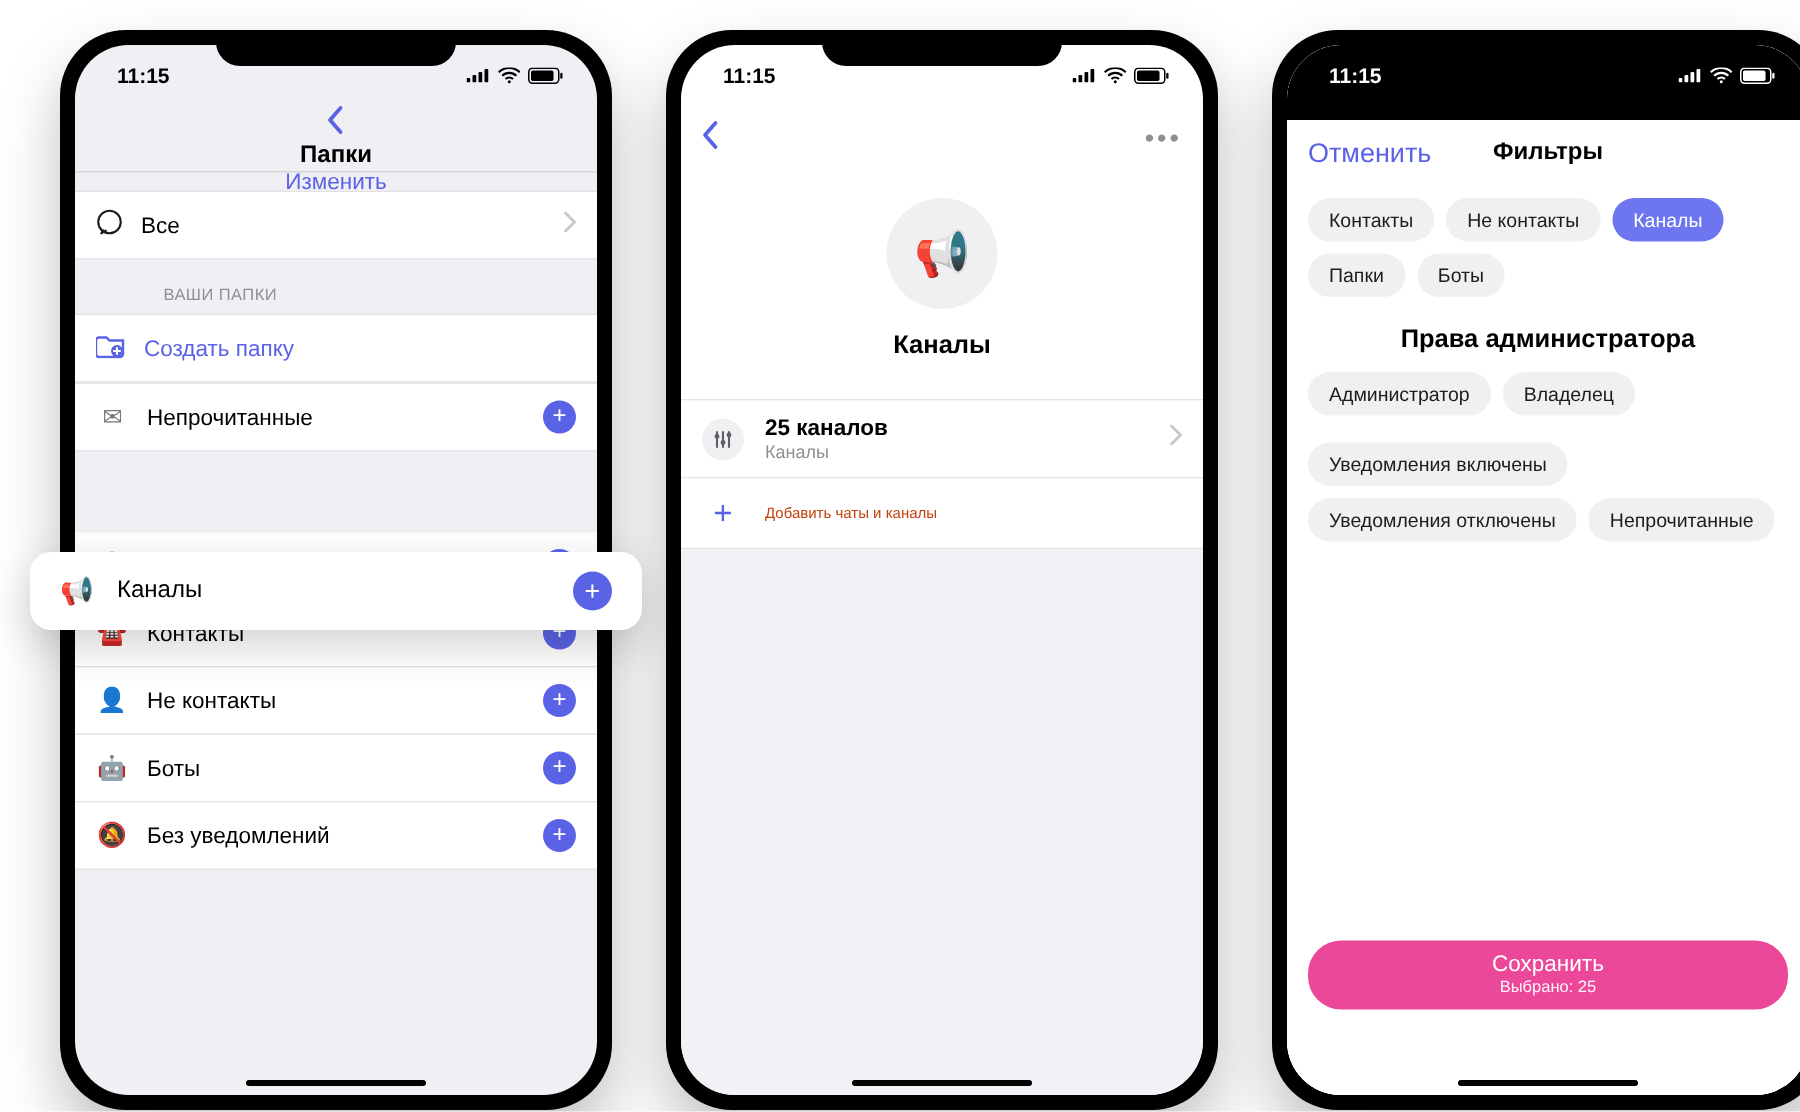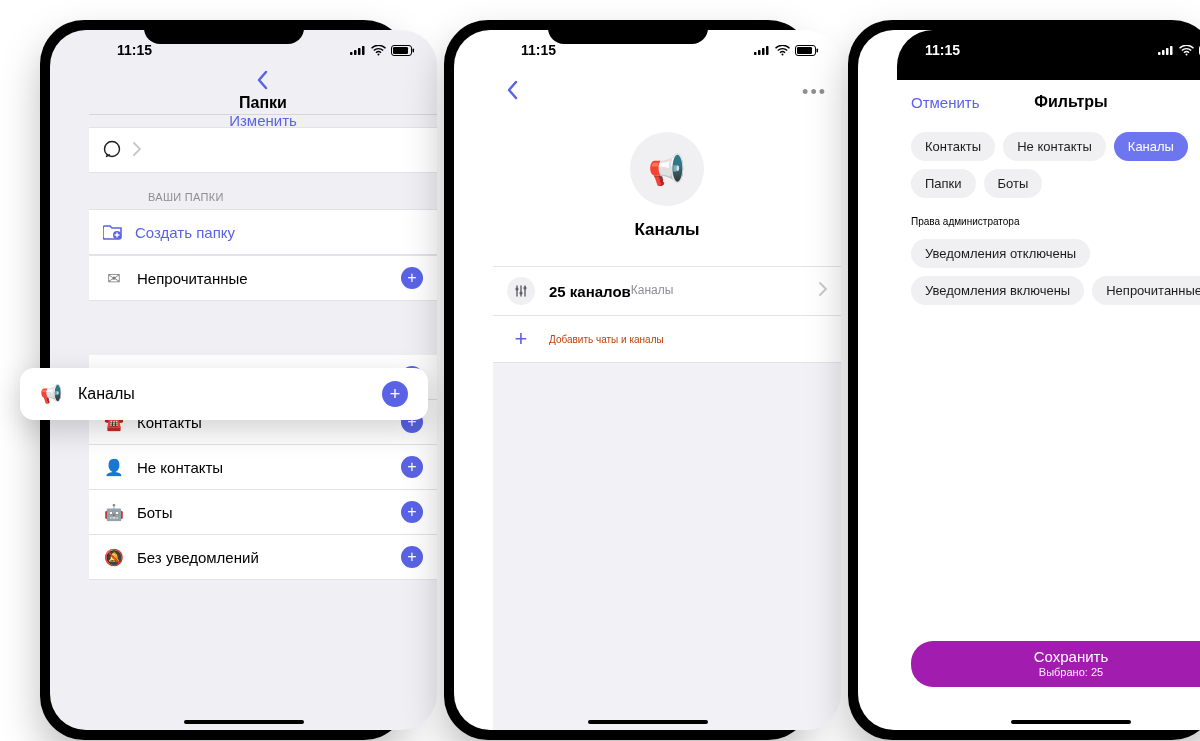--- a/index.html
+++ b/index.html
@@ -25,21 +25,20 @@
   }
   .screen {
     width: 100%;
     height: 100%;
     border-radius: 36px;
     background: #efeff4;
     overflow: hidden;
     position: relative;
     display: flex;
     flex-direction: column;
-    padding-left: 39px;
   }
   .screen.white { background: #fff; }
   .notch {
     position: absolute;
     top: 0; left: 50%;
     transform: translateX(-50%);
     width: 160px; height: 24px;
     background: #000;
     border-bottom-left-radius: 16px;
     border-bottom-right-radius: 16px;
@@ -169,56 +168,56 @@
     gap: 14px;
     border-bottom: 0.5px solid #e3e3e7;
   }
   .row2:last-child{border-bottom:none;}
   .row2 .icon-box {
     width: 28px; height: 28px; border-radius: 50%;
     background: #f0f0f3;
     display: flex; align-items: center; justify-content: center;
     color: #6e6e73; font-size:14px;
   }
-  .row2-text { display: flex; flex-direction: row; flex:1; }
+  .row2-text { display: flex; flex-direction: column; flex:1; }
   .row2-title { font-size: 15px; font-weight: 600; }
   .row2-sub { font-size: 12px; color: #8e8e93; }
   .row2-add .plus {
     width: 28px; text-align: center;
     color: #5a63e6; font-size: 22px;
   }
   .row2-add .addlabel { color: #c2410c; font-size: 10px; }
   .screen2-bg { flex:1; background:#f2f2f6; }
   .more-dots { color:#8e8e93; font-size:18px; letter-spacing:2px;}
   
   
   .nav3 {
     height: 44px;
     display: flex; align-items: center;
     padding: 0 14px;
     background: #fff;
     position: relative;
   }
-  .nav3 .cancel { color: #5a63e6; font-size: 15px; }
+  .nav3 .cancel { color: #5a63e6; font-size: 18px; }
   .nav3 .title { position:absolute; left:0; right:0; text-align:center; font-weight:700; font-size:16px; pointer-events:none;}
   .scroll3 { flex: 1; padding: 8px 14px; background: #fff; }
   .chips { display: flex; flex-wrap: wrap; gap: 8px; margin-bottom: 18px; }
   .chip {
     padding: 7px 14px;
     border-radius: 18px;
     background: #f0f0f3;
     font-size: 13px;
     color: #1c1c1e;
   }
   .chip.active { background: #6d76ee; color: #fff; }
-  .group-title { font-size: 10px; font-weight: 400; margin: 4px 0 12px; }
+  .group-title { font-size: 17px; font-weight: 700; margin: 4px 0 12px; text-align: center; }
   .save-btn {
     position: absolute;
-    left: 14px; right: 14px; bottom: 43px;
-    background: #a21caf;
+    left: 14px; right: 14px; bottom: 57px;
+    background: #ec4899;
     color: #fff;
     border-radius: 22px;
     height: 46px;
     display: flex; flex-direction: column; align-items: center; justify-content: center;
     line-height: 1.2;
   }
   .save-btn .main { font-size: 15px; font-weight: 500; }
   .save-btn .sub { font-size: 11px; opacity: 0.95; }
 
   .chevron-right {
@@ -264,20 +263,21 @@
       </div>
 
       <div style="height:12px"></div>
       <div class="section-row">
         <span style="margin-right:12px;">
           <svg width="18" height="18" viewBox="0 0 18 18">
               <circle cx="9" cy="9" r="7.5" stroke="#1c1c1e" stroke-width="1.4" fill="none"></circle>
               <path d="M5 14 L3.5 16.5 L7 14.5" fill="#fff" stroke="#1c1c1e" stroke-width="1.4" stroke-linejoin="round"></path>
             </svg>
         </span>
+        <span style="flex:1">Все</span>
         <span class="chevron-right">
           <svg width="8" height="14" viewBox="0 0 8 14">
               <path d="M1 1 L7 7 L1 13" stroke="#c7c7cc" stroke-width="1.8" fill="none" stroke-linecap="round"></path>
             </svg>
         </span>
       </div>
 
       <div class="section-header">ВАШИ ПАПКИ</div>
       <div class="create-row">
         <span>
@@ -446,24 +446,28 @@
         <div class="scroll3">
           <div class="chips">
             <span class="chip">Контакты</span>
             <span class="chip">Не контакты</span>
             <span class="chip active">Каналы</span>
             <span class="chip">Папки</span>
             <span class="chip">Боты</span>
           </div>
 
           <div class="group-title">Права администратора</div>
-
           <div class="chips">
+            <span class="chip">Администратор</span>
+            <span class="chip">Владелец</span>
+          </div>
+
+          <div class="chips">
+            <span class="chip">Уведомления включены</span>
             <span class="chip">Уведомления отключены</span>
-            <span class="chip">Уведомления включены</span>
             <span class="chip">Непрочитанные</span>
           </div>
         </div>
 
         <div class="save-btn">
           <span class="main">Сохранить</span>
           <span class="sub">Выбрано: 25</span>
         </div>
 
         <div class="home-indicator"></div>

